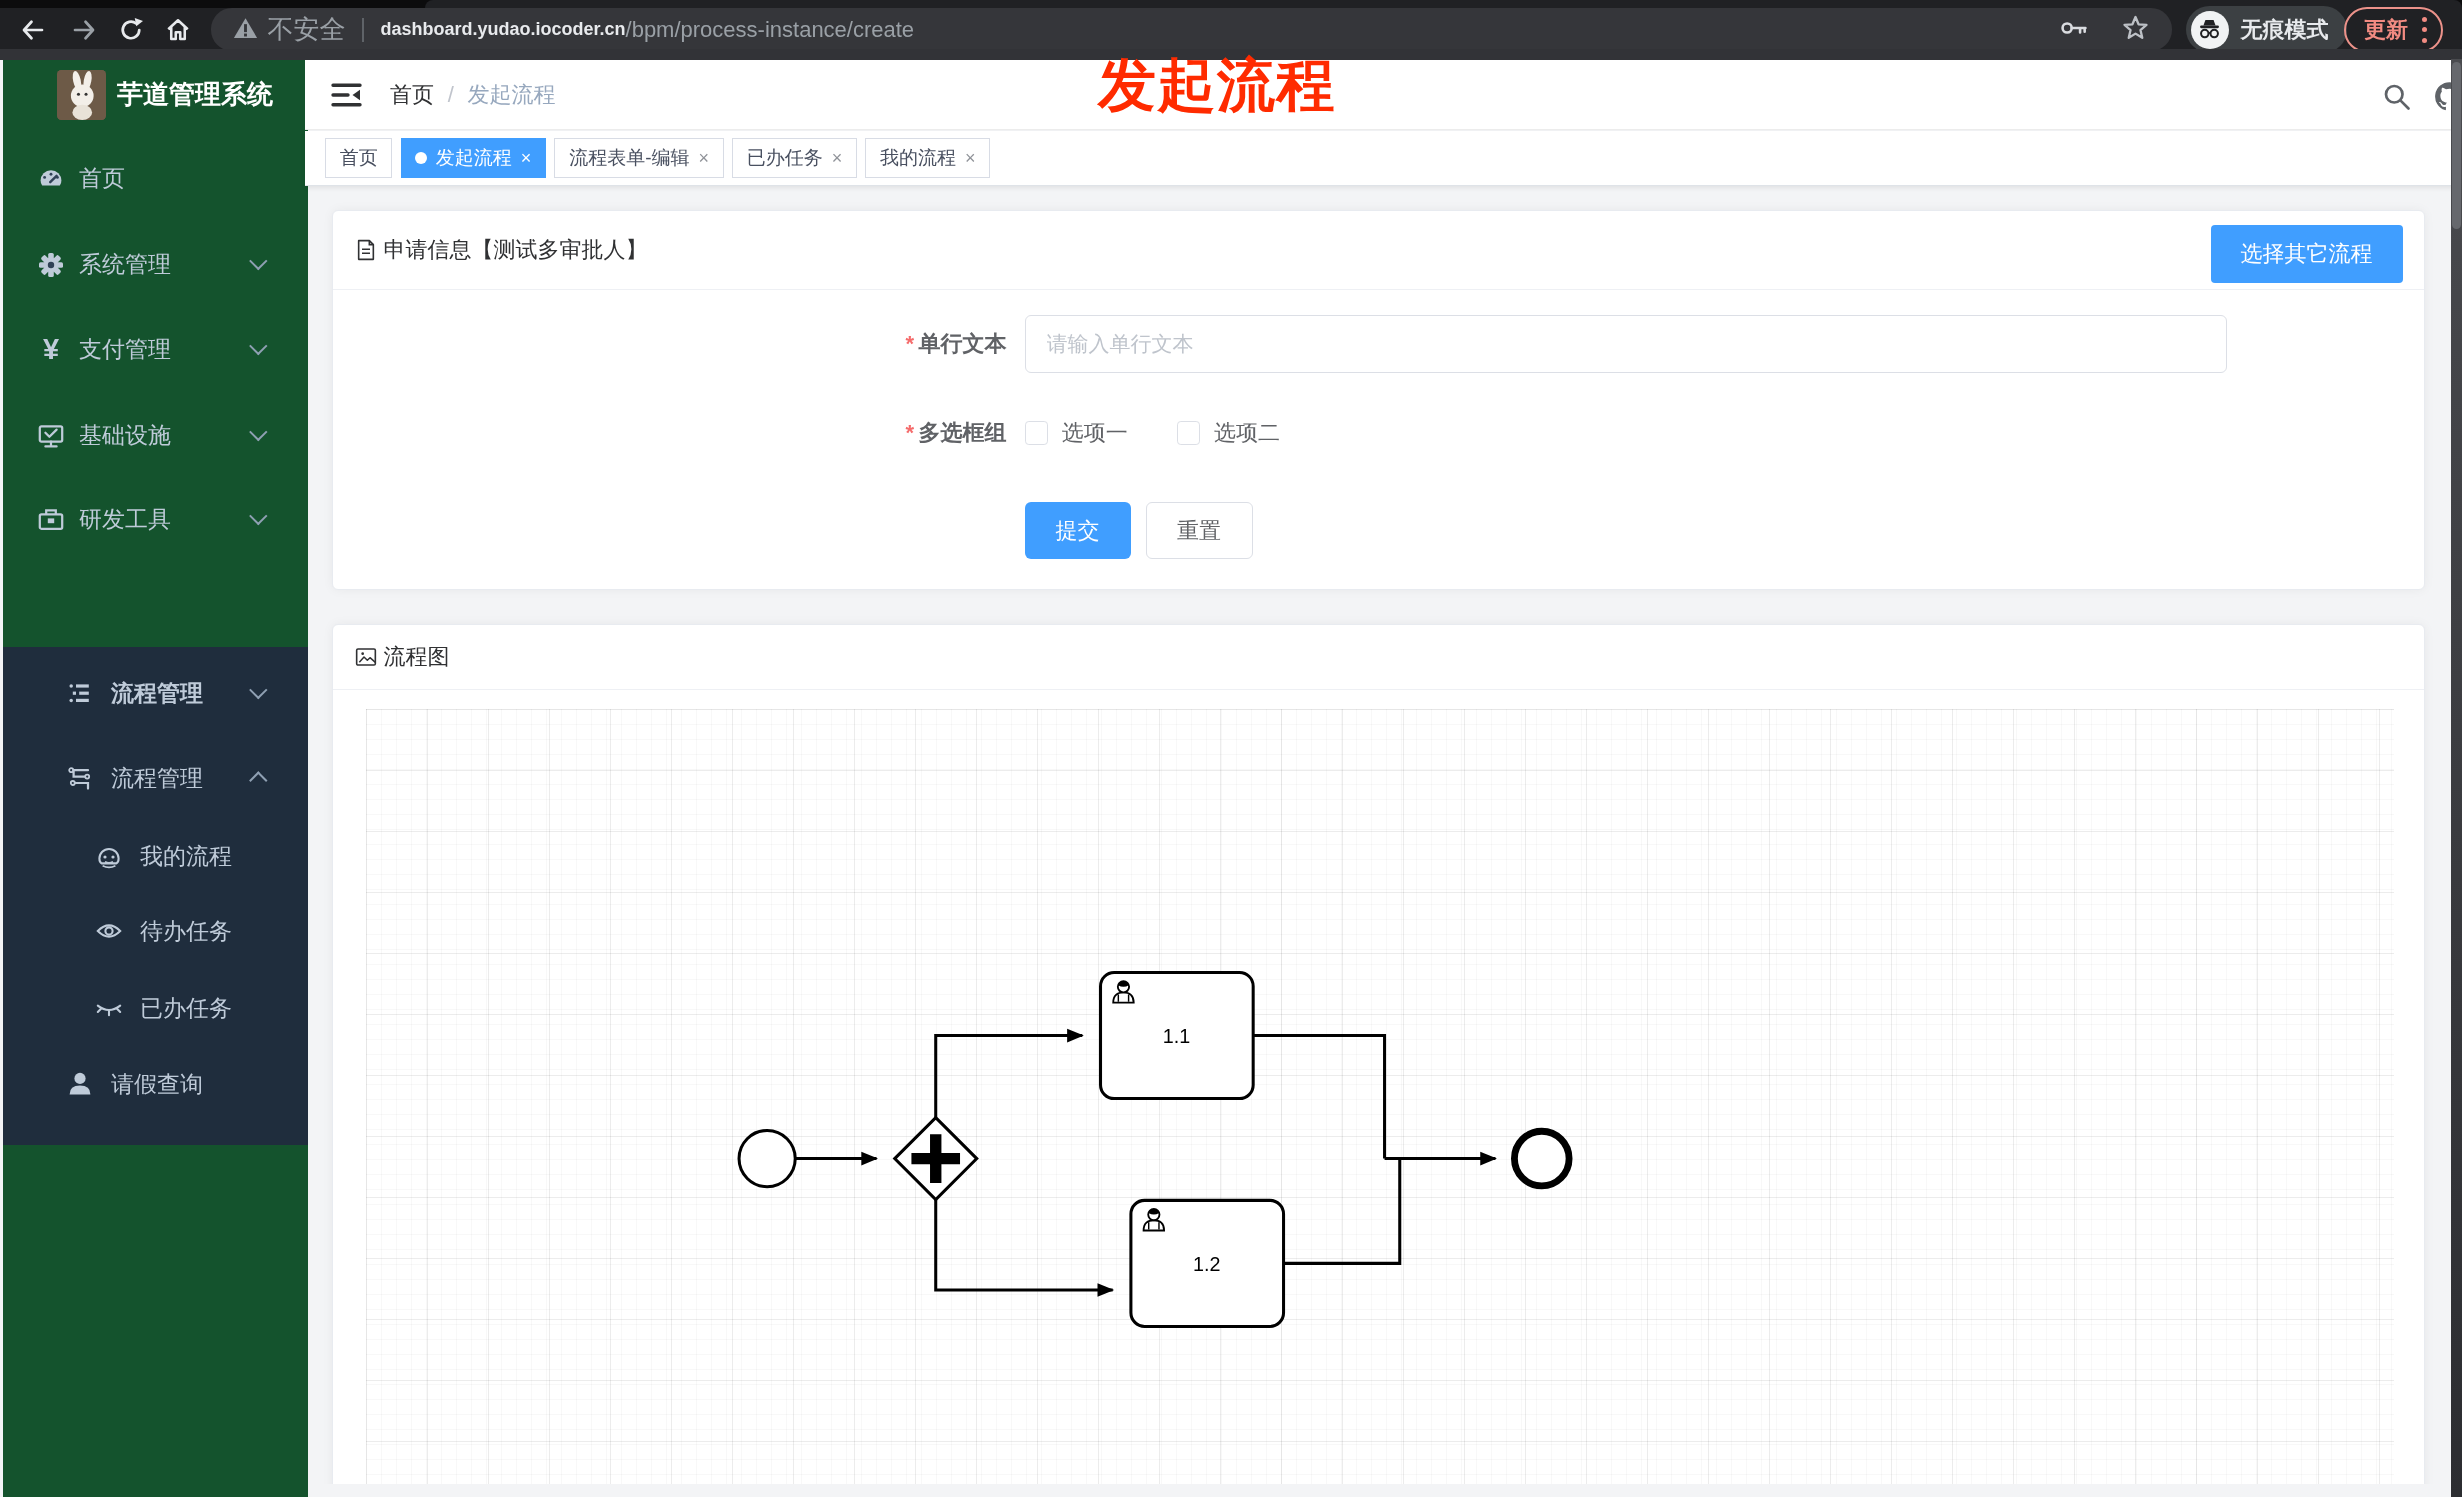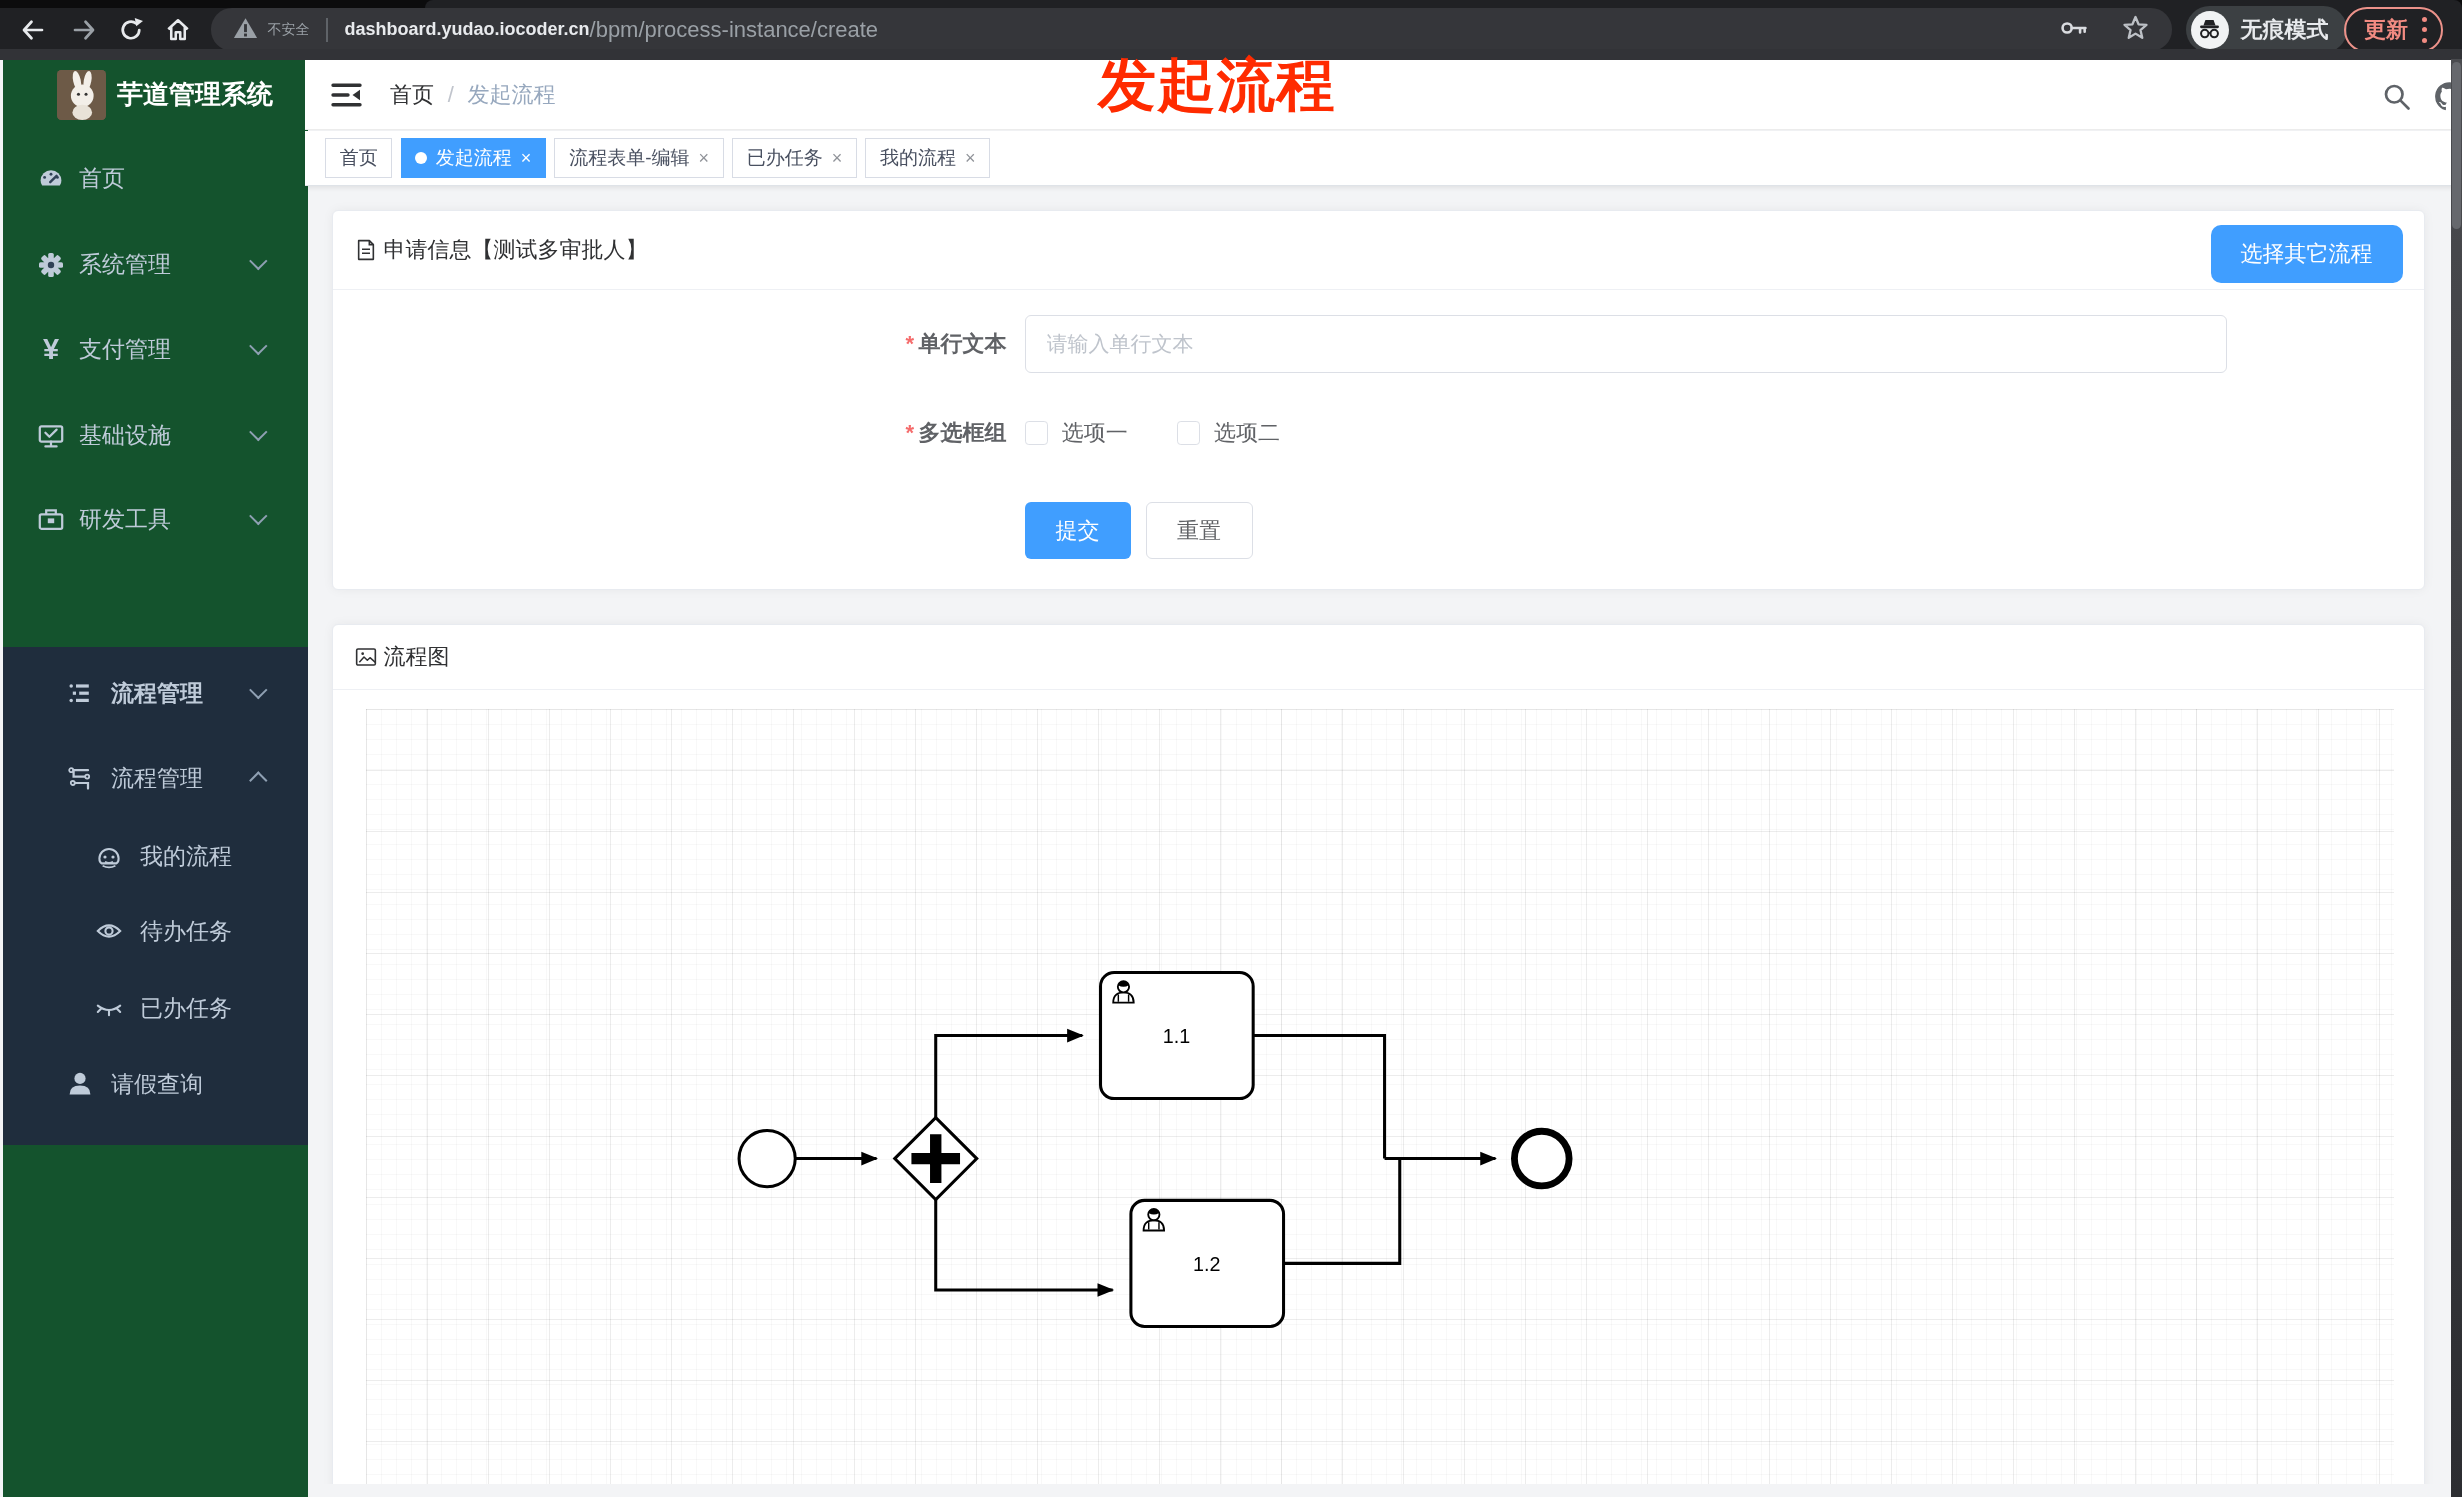--- a/index.html
+++ b/index.html
@@ -6,21 +6,21 @@
   *{box-sizing:border-box;font-family:"Liberation Sans","DejaVu Sans",sans-serif;}
   #app{position:relative;width:2462px;height:1498px;overflow:hidden;background:#f3f4f6;}
 
   
   .chrome{position:absolute;left:0;top:0;width:2462px;height:59px;background:#202124;z-index:40;}
   .tabstrip{position:absolute;left:0;top:0;width:2462px;height:7.6px;background:#0c0c0d;}
   .activetab-curve{position:absolute;left:425px;top:0;width:2037px;height:7.6px;background:#202124;border-radius:12px 12px 0 0;}
   .chrome-band{position:absolute;left:0;top:49px;width:2462px;height:10.6px;background:#323337;}
   .nav-ico{position:absolute;top:13px;width:33px;height:33px;display:flex;align-items:center;justify-content:center;}
   .urlbar{position:absolute;left:211px;top:8.4px;width:1961px;height:43px;background:#35363a;border-radius:21px;display:flex;align-items:center;padding:0 20px;}
-  .urlbar .sec{color:#9aa0a6;font-size:14px;margin-left:7.6px;white-space:nowrap;}
+  .urlbar .sec{color:#9aa0a6;font-size:26px;margin-left:7.6px;white-space:nowrap;}
   .urlbar .sep{width:1.5px;height:24px;background:#5f6368;margin:0 16.7px;}
   .urlbar .domain{color:#e8eaed;font-size:18px;font-weight:bold;white-space:nowrap;}
   .urlbar .path{color:#9aa0a6;font-size:22px;white-space:nowrap;}
   .urlbar .spacer{flex:1;}
   .incog{position:absolute;left:2186px;top:6px;height:47px;background:#3c4043;border-radius:23.5px;display:flex;align-items:center;padding:0 18px 0 4.6px;}
   .incog .circ{width:38px;height:38px;border-radius:50%;background:#f1f3f4;display:flex;align-items:center;justify-content:center;margin-right:12px;}
   .incog .lbl{color:#e8eaed;font-size:22px;font-weight:bold;white-space:nowrap;}
   .update{position:absolute;left:2344px;top:6.8px;height:46px;border:2.3px solid #ec928a;border-radius:23px;display:flex;align-items:center;padding:0 13.7px 0 18px;}
   .update .lbl{color:#f28b82;font-size:22px;font-weight:bold;margin-right:13.7px;white-space:nowrap;}
   .update .dots{display:flex;flex-direction:column;gap:5.3px;}
@@ -73,21 +73,21 @@
 
   
   .content{position:absolute;left:305px;top:173px;width:2157px;height:1311px;background:#f3f4f6;overflow:hidden;z-index:5;}
   .card{position:absolute;background:#fff;border:0.8px solid #e8ebf0;border-radius:6px;box-shadow:0 0 10.6px rgba(0,0,0,.05);}
   .card1{left:26.6px;top:37px;width:2093px;height:380px;}
   .card2{left:26.6px;top:451px;width:2093px;height:949px;}
   .card-hd{position:absolute;left:0;top:0;width:100%;border-bottom:0.8px solid #eef0f4;display:flex;align-items:center;padding-left:21px;}
   .card1 .card-hd{height:79px;}
   .card2 .card-hd{height:65px;}
   .card-title{font-size:22px;color:#303133;margin-left:6px;white-space:nowrap;}
-  .choose-btn{position:absolute;right:21px;top:14.4px;height:58px;background:#409eff;border:none;border-radius:10px;color:#fff;font-size:22px;padding:0 30px;cursor:pointer;white-space:nowrap;}
+  .choose-btn{position:absolute;right:21px;top:14.4px;height:58px;background:#409eff;border:none;border-radius:4px;color:#fff;font-size:22px;padding:0 30px;cursor:pointer;white-space:nowrap;}
 
   .f-label{position:absolute;width:319px;text-align:right;font-size:22px;font-weight:bold;color:#606266;white-space:nowrap;}
   .f-label .req{color:#f56c6c;margin-right:4.6px;font-weight:bold;}
   .lbl-1{left:355px;top:104px;line-height:58px;}
   .lbl-2{left:355px;top:199px;line-height:46px;}
   .f-input{position:absolute;left:692px;top:104px;width:1202px;height:58px;border:1.5px solid #dcdfe6;border-radius:6px;font-size:21px;color:#606266;padding:0 21px;outline:none;background:#fff;}
   .f-input::placeholder{color:#bfc4cc;}
   .cb-row{position:absolute;left:692px;top:199px;height:46px;display:flex;align-items:center;}
   .cb-box{width:23.5px;height:23.5px;border:1.5px solid #dcdfe6;border-radius:3.8px;background:#fff;cursor:pointer;}
   .cb-lbl{font-size:22px;color:#606266;margin-left:13.7px;cursor:pointer;white-space:nowrap;}

